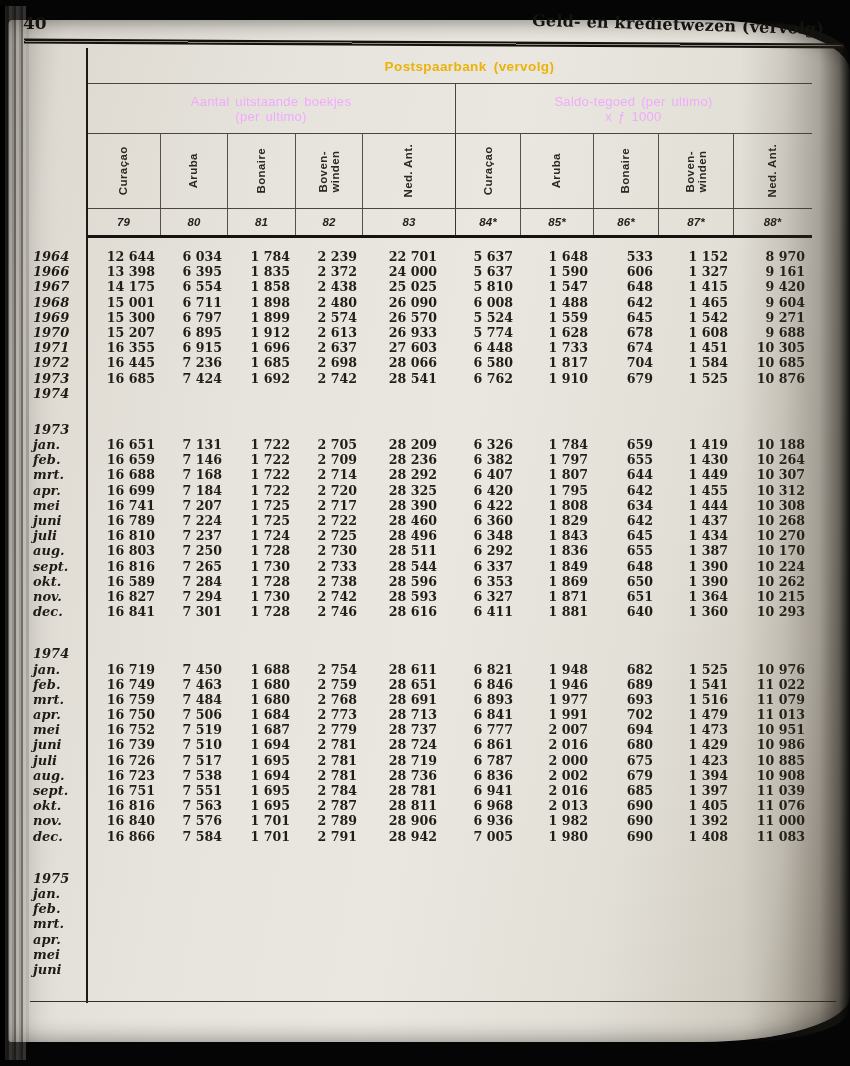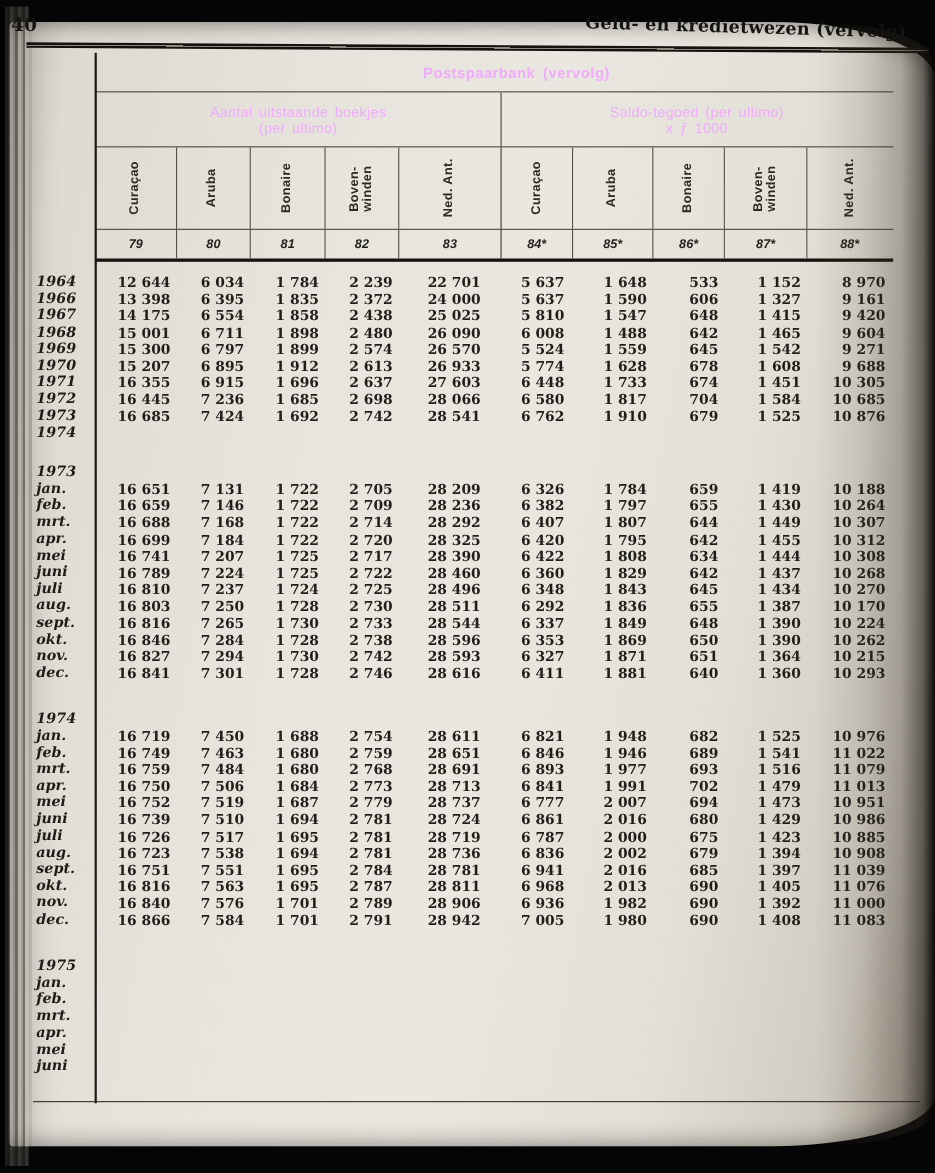--- a/index.html
+++ b/index.html
@@ -14,33 +14,33 @@
         box-shadow:inset 26px 0 38px -20px rgba(0,0,0,.45), inset 0 14px 18px -12px rgba(0,0,0,.35), inset 0 -16px 20px -14px rgba(0,0,0,.3);}
   .right-shadow{position:absolute;left:740px;top:20px;width:110px;height:1022px;pointer-events:none;z-index:6;
         background:linear-gradient(90deg,rgba(70,62,52,0) 0%,rgba(70,62,52,.12) 40%,rgba(55,48,40,.3) 72%,rgba(30,26,20,.6) 90%,rgba(5,5,5,.95) 100%);
         border-top-right-radius:150px 52px;border-bottom-right-radius:150px 46px;}
   .binding{position:absolute;left:0;top:6px;width:26px;height:1054px;z-index:5;pointer-events:none;
         background:linear-gradient(90deg,#000 0 5px,rgba(20,18,15,.55) 5px 7px,rgba(0,0,0,0) 9px),
                    repeating-linear-gradient(90deg,rgba(52,48,42,.55) 0 2px,rgba(190,186,178,.25) 2px 5px,rgba(110,104,96,.35) 5px 7px);}
   .crease{position:absolute;left:26px;top:20px;width:3px;height:1022px;z-index:4;pointer-events:none;
         background:linear-gradient(180deg,rgba(60,55,48,.08),rgba(60,55,48,.28) 40%,rgba(60,55,48,.1));}
   
-  .pageno{position:absolute;left:10px;top:13px;z-index:7;font-family:"DejaVu Serif",serif;font-weight:bold;
+  .pageno{position:absolute;left:23px;top:13px;z-index:7;font-family:"DejaVu Serif",serif;font-weight:bold;
         font-size:17px;color:#171511;}
   .htitle{position:absolute;right:26px;top:15px;z-index:7;font-family:"DejaVu Serif",serif;font-weight:bold;
         font-size:16px;color:#15130f;transform:rotate(1.7deg);letter-spacing:.2px;}
   .toprule{position:absolute;left:24px;top:41px;width:820px;height:5px;z-index:6;transform:rotate(.35deg);
         background:linear-gradient(180deg,#14120f 0 2px,#8d887e 2px 3px,#14120f 3px 5px);}
   
   .table{position:absolute;left:30px;top:50px;width:782px;z-index:3;color:#24221d;}
   .leftborder{position:absolute;left:86px;top:48px;width:2px;height:955px;background:#1c1a16;z-index:4;}
   .bottomline{position:absolute;left:30px;top:1001px;width:806px;height:1px;background:#332f29;z-index:4;}
   .trow{height:33px;display:flex;align-items:center;justify-content:center;
         border-bottom:1px solid #4a463f;margin-left:57px;}
-  .ttitle{font-size:13.5px;font-weight:bold;color:#f0abfc;letter-spacing:.4px;padding-left:40px;word-spacing:3px;}
+  .ttitle{font-size:13.5px;font-weight:bold;color:#eab308;letter-spacing:.4px;padding-left:40px;word-spacing:3px;}
   .grow{margin-left:57px;display:grid;grid-template-columns:368px 356px;border-bottom:1px solid #4a463f;height:49px;}
   .gcell{display:flex;flex-direction:column;align-items:center;justify-content:center;font-size:13px;
         font-weight:normal;color:#f0abfc;line-height:15px;letter-spacing:.3px;word-spacing:2px;}
   .gcell + .gcell{border-left:1px solid #4a463f;}
   .hgrid{margin-left:57px;display:grid;grid-template-columns:73px 67px 68px 67px 93px 65px 73px 65px 75px 78px;}
   .labels{height:74px;border-bottom:1px solid #4a463f;}
   .hcell{display:flex;align-items:center;justify-content:center;overflow:visible;}
   .hcell + .hcell{border-left:1px solid #55514a;}
   .hcell.gsep{border-left:1px solid #3a362f;}
   .vlabel{transform:rotate(-90deg);font-size:11.5px;font-weight:bold;color:#2b2923;letter-spacing:.4px;
@@ -387,21 +387,21 @@
             <div class="cell c4">2 733</div>
             <div class="cell c5">28 544</div>
             <div class="cell c6">6 337</div>
             <div class="cell c7">1 849</div>
             <div class="cell c8">648</div>
             <div class="cell c9">1 390</div>
             <div class="cell c10">10 224</div>
           </div>
           <div class="drow">
             <div class="rlabel">okt.</div>
-            <div class="cell c1">16 846</div>
+            <div class="cell c1">16 589</div>
             <div class="cell c2">7 284</div>
             <div class="cell c3">1 728</div>
             <div class="cell c4">2 738</div>
             <div class="cell c5">28 596</div>
             <div class="cell c6">6 353</div>
             <div class="cell c7">1 869</div>
             <div class="cell c8">650</div>
             <div class="cell c9">1 390</div>
             <div class="cell c10">10 262</div>
           </div>

